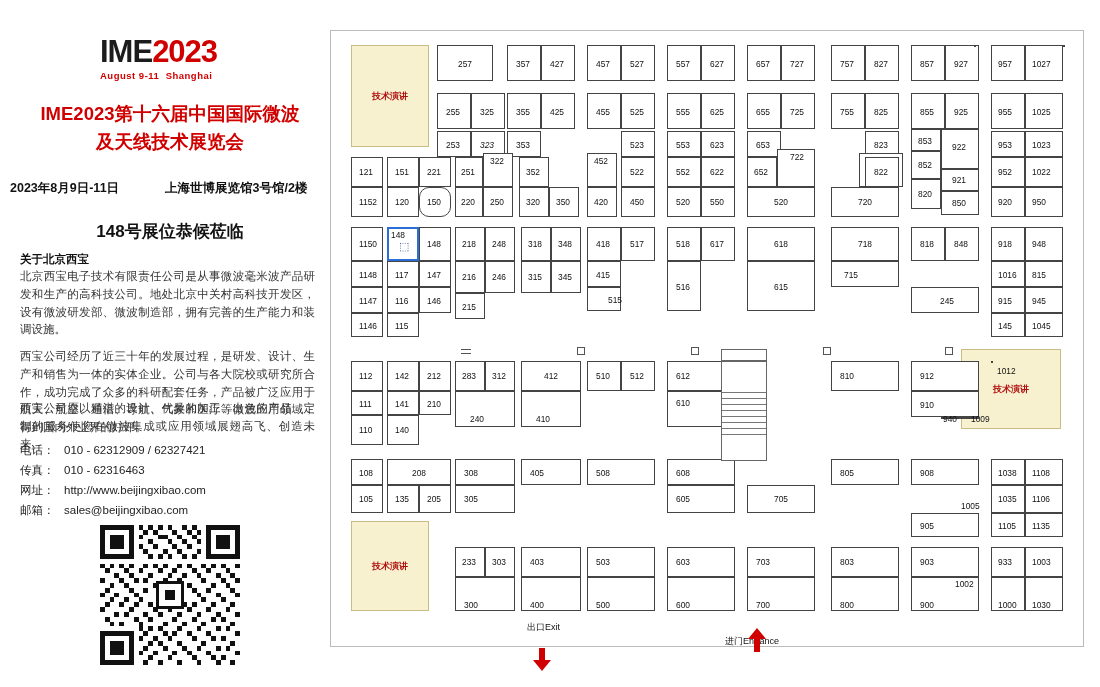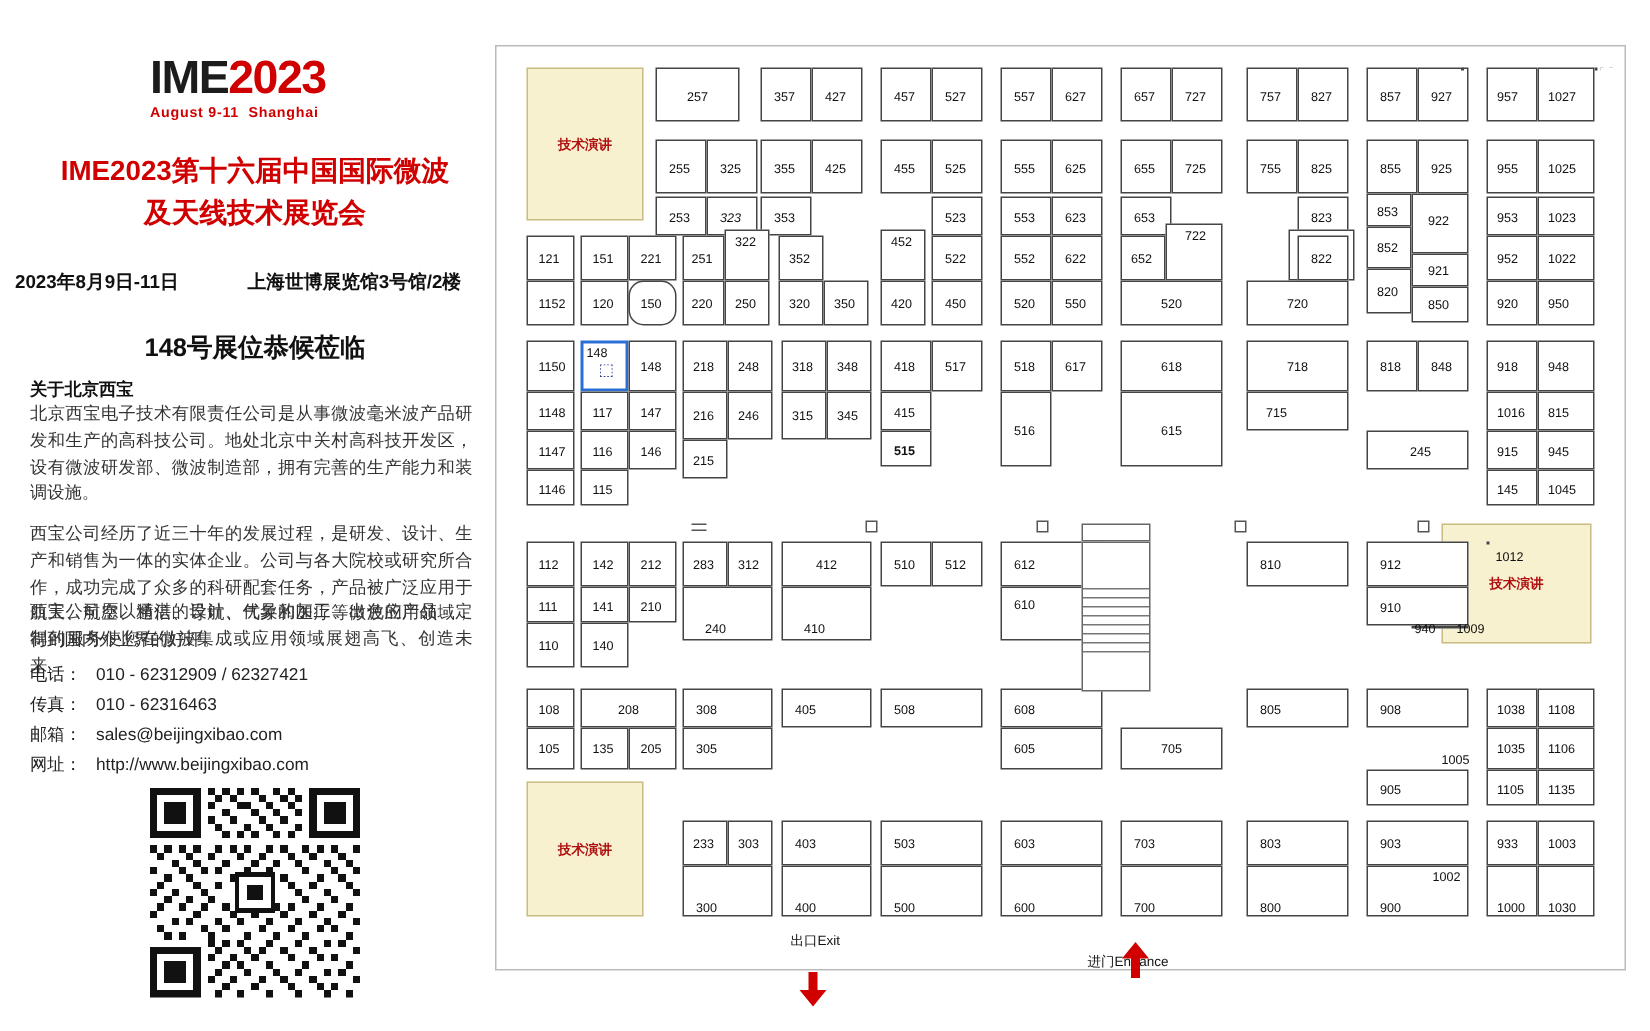--- a/index.html
+++ b/index.html
@@ -75,22 +75,22 @@
   <div class="booth">148号展位恭候莅临</div>
 
   <div class="about-h">关于北京西宝</div>
   <div class="para" id="p1">北京西宝电子技术有限责任公司是从事微波毫米波产品研发和生产的高科技公司。地处北京中关村高科技开发区，设有微波研发部、微波制造部，拥有完善的生产能力和装调设施。</div>
   <div class="para" id="p3">西宝公司愿以精湛的设计、优异的加工、出色的产品、定制的服务使您在微波集成或应用领域展翅高飞、创造未来。</div>
   <div class="para" id="p2">西宝公司经历了近三十年的发展过程，是研发、设计、生产和销售为一体的实体企业。公司与各大院校或研究所合作，成功完成了众多的科研配套任务，产品被广泛应用于航天、航空、通信、导航、气象和医疗等微波应用领域，得到国内外业界的好评。</div>
 
   <div class="contact">
     <div><span class="lbl">电话：</span><span>010 - 62312909 / 62327421</span></div>
     <div><span class="lbl">传真：</span><span>010 - 62316463</span></div>
+    <div><span class="lbl">网址：</span><span>http://www.beijingxibao.com</span></div>
     <div><span class="lbl">邮箱：</span><span>sales@beijingxibao.com</span></div>
-    <div><span class="lbl">网址：</span><span>http://www.beijingxibao.com</span></div>
   </div>
 
   <svg class="qr" viewBox="0 0 29 29" shape-rendering="crispEdges">
     <rect width="29" height="29" fill="#fff"></rect>
     <g fill="#111">
       <path d="M0 0h7v7H0zM1 1v5h5V1z"></path>
         <rect x="2" y="2" width="3" height="3"></rect>
       <path d="M22 0h7v7h-7zM23 1v5h5V1z"></path>
         <rect x="24" y="2" width="3" height="3"></rect>
       <path d="M0 22h7v7H0zM1 23v5h5v-5z"></path>
@@ -609,21 +609,21 @@
   <div class="booth-box" style="left:190px;top:230px;width:30px;height:32px;">
       <span class="bl" style="left:6px;top:10px;">315</span>
     </div>
   <div class="booth-box" style="left:220px;top:230px;width:30px;height:32px;">
       <span class="bl" style="left:6px;top:10px;">345</span>
     </div>
   <div class="booth-box" style="left:256px;top:230px;width:34px;height:26px;">
       <span class="bl" style="left:8px;top:8px;">415</span>
     </div>
   <div class="booth-box" style="left:256px;top:256px;width:34px;height:24px;">
-      <span class="bl" style="left:8px;top:7px;font-weight:bold;">515</span>
+      <span class="bl" style="left:20px;top:7px;">515</span>
     </div>
   <div class="booth-box" style="left:336px;top:230px;width:34px;height:50px;">
       <span class="bl" style="left:8px;top:20px;">516</span>
     </div>
   <div class="booth-box" style="left:416px;top:230px;width:68px;height:50px;">
       <span class="bl" style="left:26px;top:20px;">615</span>
     </div>
   <div class="booth-box" style="left:500px;top:230px;width:68px;height:26px;">
       <span class="bl" style="left:12px;top:8px;">715</span>
     </div>

